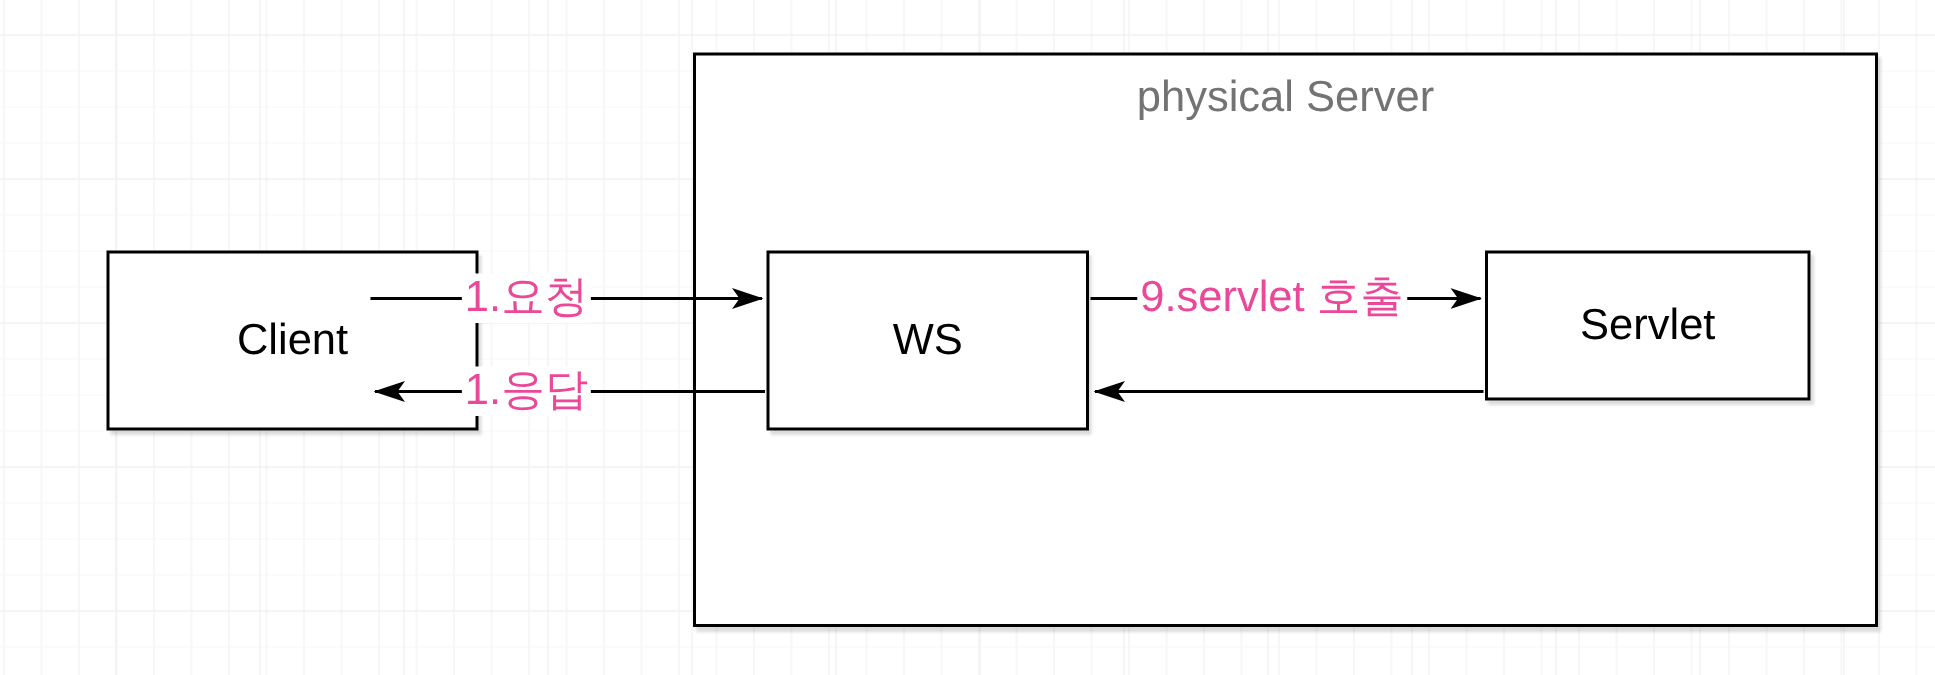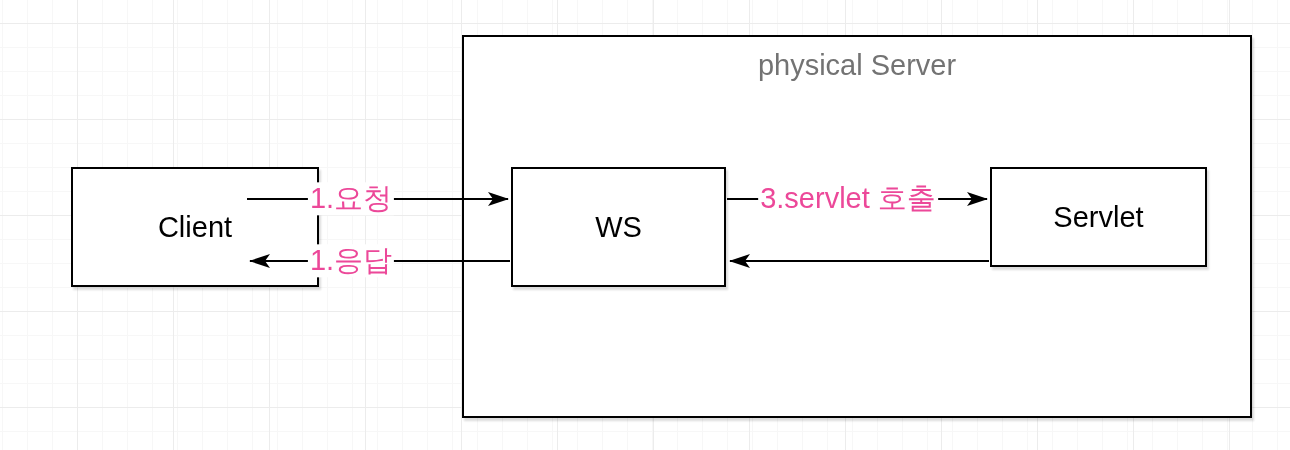--- a/index.html
+++ b/index.html
@@ -112,18 +112,18 @@
       </marker>
     </defs>
     <line x1="247" y1="199" x2="508" y2="199" stroke="#000000" stroke-width="2" marker-end="url(#arrowhead)"></line>
     <line x1="727" y1="199" x2="987" y2="199" stroke="#000000" stroke-width="2" marker-end="url(#arrowhead)"></line>
     <line x1="989" y1="261" x2="730" y2="261" stroke="#000000" stroke-width="2" marker-end="url(#arrowhead)"></line>
     <line x1="510" y1="261" x2="250" y2="261" stroke="#000000" stroke-width="2" marker-end="url(#arrowhead)"></line>
   </svg>
 
   <div class="edge-label label-request">1.요청</div>
 
-  <div class="edge-label label-servlet-call">3.servlet 호출</div>
+  <div class="edge-label label-servlet-call">9.servlet 호출</div>
 
 
   <div class="edge-label label-response">1.응답</div>
 
 </div>
 
 </body></html>

